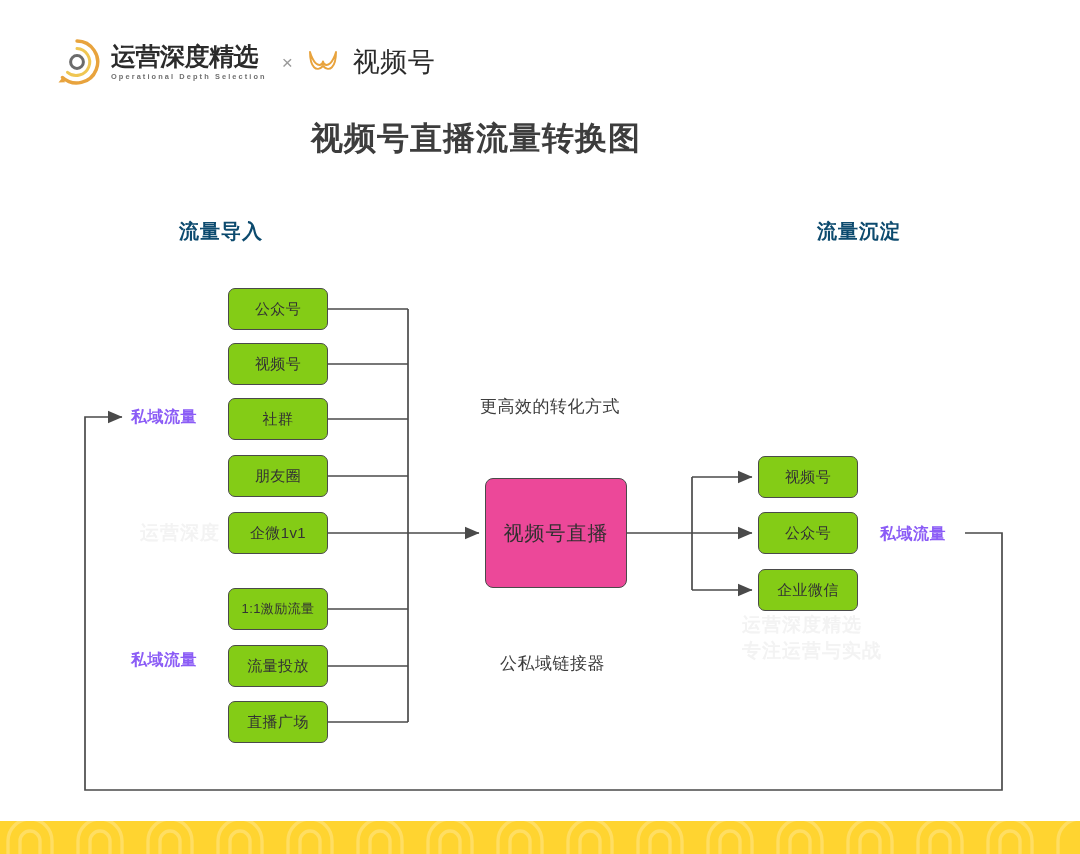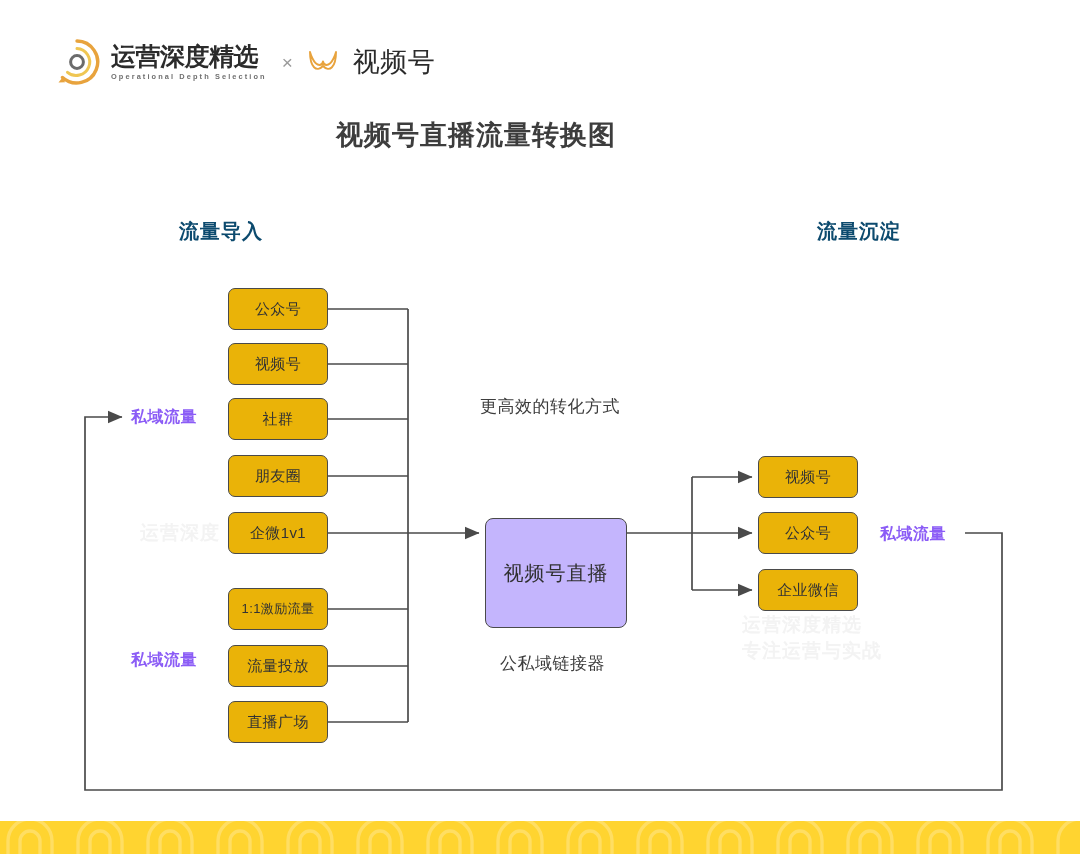--- a/index.html
+++ b/index.html
@@ -73,21 +73,21 @@
     letter-spacing: 0.5px;
   }
 
   
   #chart-title {
     position: absolute;
     left: 0;
     top: 117px;
     width: 952px;
     text-align: center;
-    font-size: 27px;
+    font-size: 32px;
     font-weight: bold;
     color: #3d3d3d;
     letter-spacing: 1px;
   }
   .section-label {
     position: absolute;
     font-size: 20px;
     font-weight: bold;
     color: #0c4a6e;
     letter-spacing: 1px;
@@ -118,21 +118,21 @@
   }
   #note-efficient { left: 480px; top: 395px; }
   #note-connector { left: 500px; top: 652px; }
 
   
   .node {
     position: absolute;
     box-sizing: border-box;
     border: 1.6px solid #4a4a4a;
     border-radius: 7px;
-    background: #eab308;
+    background: #84cc16;
     display: flex;
     align-items: center;
     justify-content: center;
     font-size: 15px;
     color: #333333;
     letter-spacing: 0.4px;
     white-space: nowrap;
     z-index: 3;
   }
   .node.left  { left: 228px; width: 100px; height: 42px; }
@@ -141,30 +141,29 @@
 
   #node-live {
     position: absolute;
     left: 485px;
     top: 478px;
     width: 142px;
     height: 110px;
     box-sizing: border-box;
     border: 1.8px solid #4a4a4a;
     border-radius: 8px;
-    background: #c4b5fd;
+    background: #ec4899;
     display: flex;
     align-items: center;
     justify-content: center;
     font-size: 20px;
     color: #2f2f2f;
     letter-spacing: 1px;
     white-space: nowrap;
     z-index: 3;
-    margin-top: 40px;
   }
 
   
   #wires {
     position: absolute;
     left: 0;
     top: 0;
     width: 1080px;
     height: 854px;
     z-index: 1;

